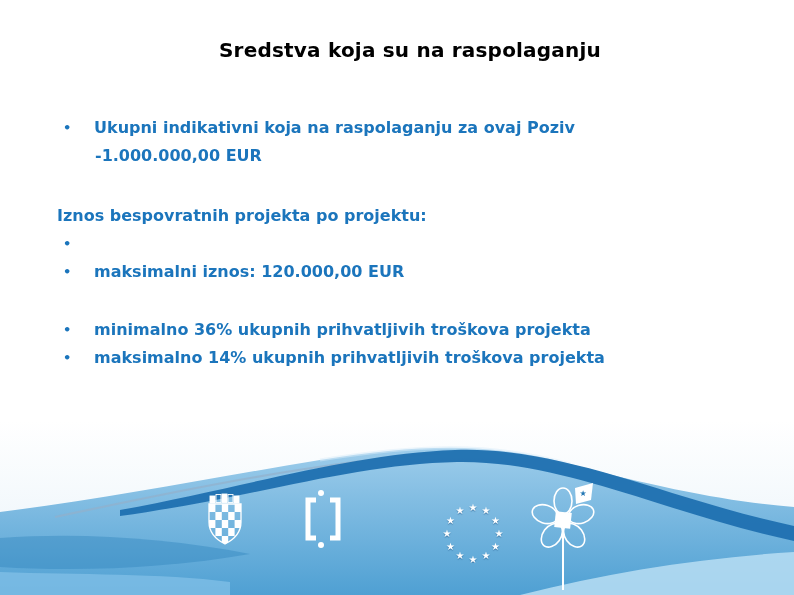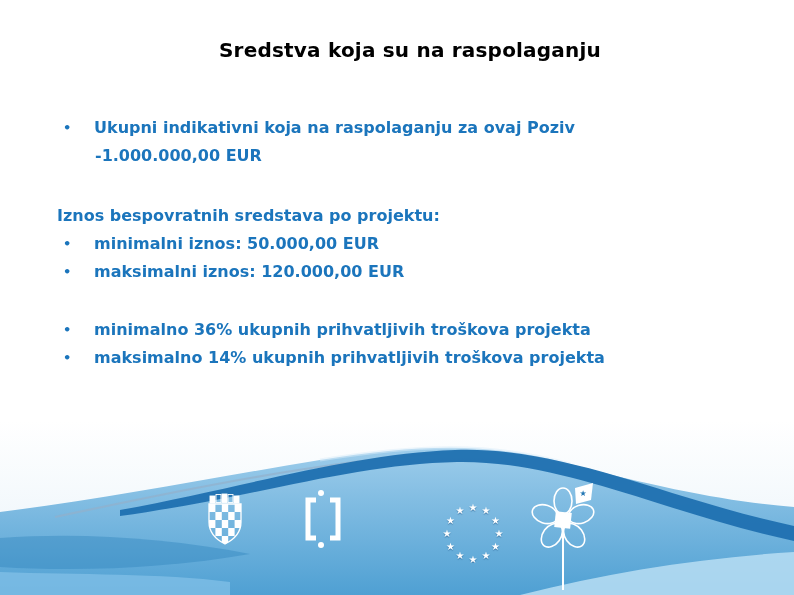--- a/index.html
+++ b/index.html
@@ -42,25 +42,24 @@
       <span class="dot">•</span>
       <span>Ukupni indikativni koja na raspolaganju za ovaj Poziv</span>
     </div>
     <div class="row indent">
       <span>-1.000.000,00 EUR</span>
     </div>
 
     <div class="gap1"></div>
 
     <div class="row">
-      <span>Iznos bespovratnih sredstava po projektu:</span>
+      <span>Iznos bespovratnih projekta po projektu:</span>
     </div>
     <div class="row">
       <span class="dot">•</span>
-      <span>minimalni iznos: 50.000,00 EUR</span>
     </div>
     <div class="row">
       <span class="dot">•</span>
       <span>maksimalni iznos: 120.000,00 EUR</span>
     </div>
 
     <div class="gap2"></div>
 
     <div class="row">
       <span class="dot">•</span>

